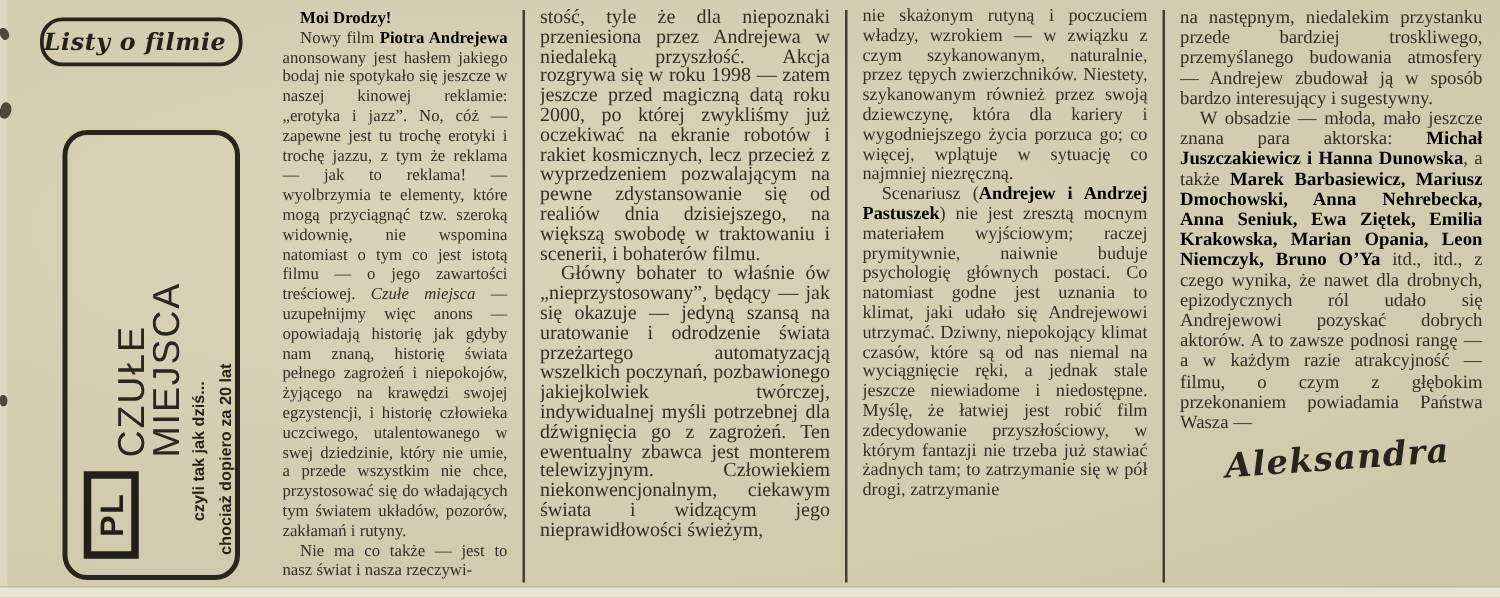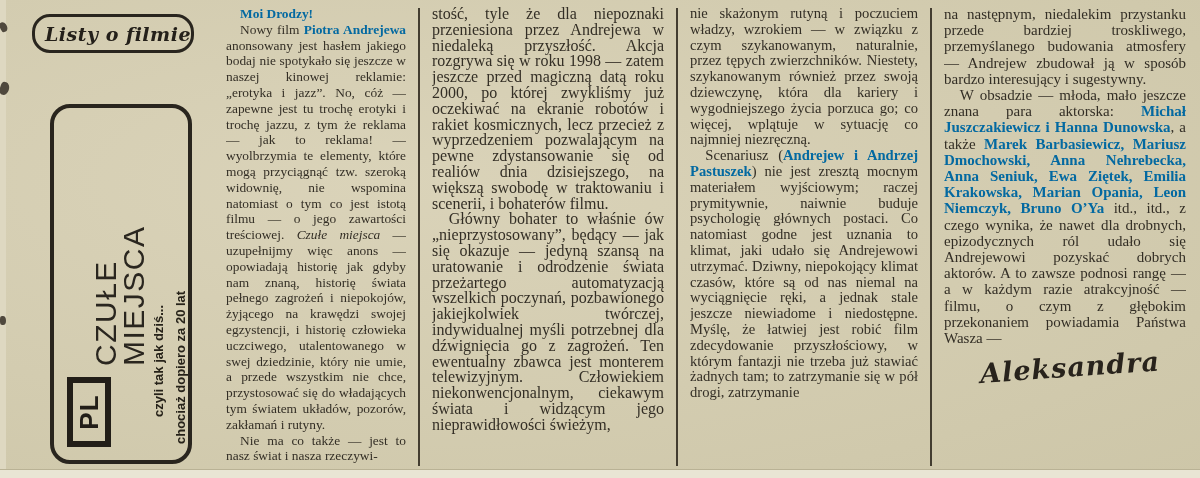--- a/index.html
+++ b/index.html
@@ -17,21 +17,21 @@
   .edge-left{position:absolute;left:0;top:0;bottom:8px;width:6px;background:#ded8c1;}
   .speck{position:absolute;background:#4f483d;border-radius:40% 60% 55% 45%;}
   .speck.s1{left:0;top:82px;width:9px;height:13px;transform:rotate(18deg);}
   .speck.s2{left:0;top:316px;width:6px;height:9px;}
   .speck.s3{left:0;top:22px;width:7px;height:10px;transform:rotate(-25deg);}
   
   .sidebar{position:absolute;left:0;top:0;width:226px;height:478px;}
   .badge{
     position:absolute;left:32px;top:14px;width:156px;height:33px;
     border:3.5px solid #29251e;border-radius:18px;
-    display:flex;align-items:center;justify-content:flex-end;
+    display:flex;align-items:center;justify-content:flex-start;
     font-family:"DejaVu Serif",serif;font-style:italic;font-weight:700;
     font-size:19px;color:#24201a;letter-spacing:0.5px;
   }
   .title-box{
     position:absolute;left:50px;top:104px;width:142px;height:360px;
     border:4px solid #29251e;border-radius:20px;box-sizing:border-box;
   }
   .rot{
     position:absolute;left:-109px;top:109px;width:352px;height:134px;
     transform:rotate(-90deg);
@@ -62,21 +62,21 @@
     display:flex;align-items:stretch;
   }
   .rule{flex:0 0 2px;background:#433d30;margin:2px 12px 0 12px;}
   .col{overflow:hidden;text-align:justify;}
   .col1{flex:180 1 0;font-size:13.4px;line-height:15.8px;}
   .col2{flex:232 1 0;font-size:16px;line-height:15.8px;}
   .col3{flex:228 1 0;font-size:14.6px;line-height:15.8px;}
   .col4{flex:242 1 0;font-size:15px;line-height:16.2px;}
   .para{margin:0;text-indent:0;}
   .para.indent{text-indent:1.05em;}
-  .para b{color:#0369a1;}
+  .para b{color:#000000;}
   .signature{
     font-family:"DejaVu Serif",serif;font-style:italic;font-weight:700;
     font-size:27px;letter-spacing:1px;color:#28231c;
     text-align:right;padding-right:26px;margin-top:14px;
     transform:rotate(-4deg);
   }
 </style>
 </head>
 <body>
 

